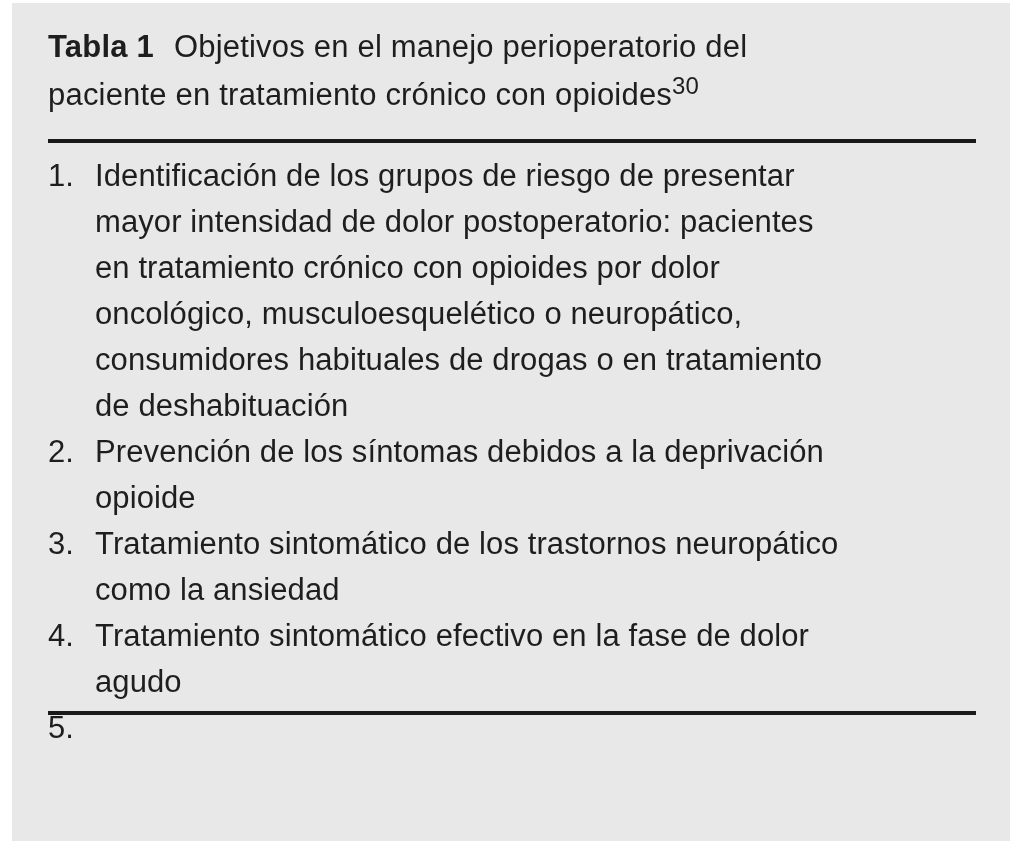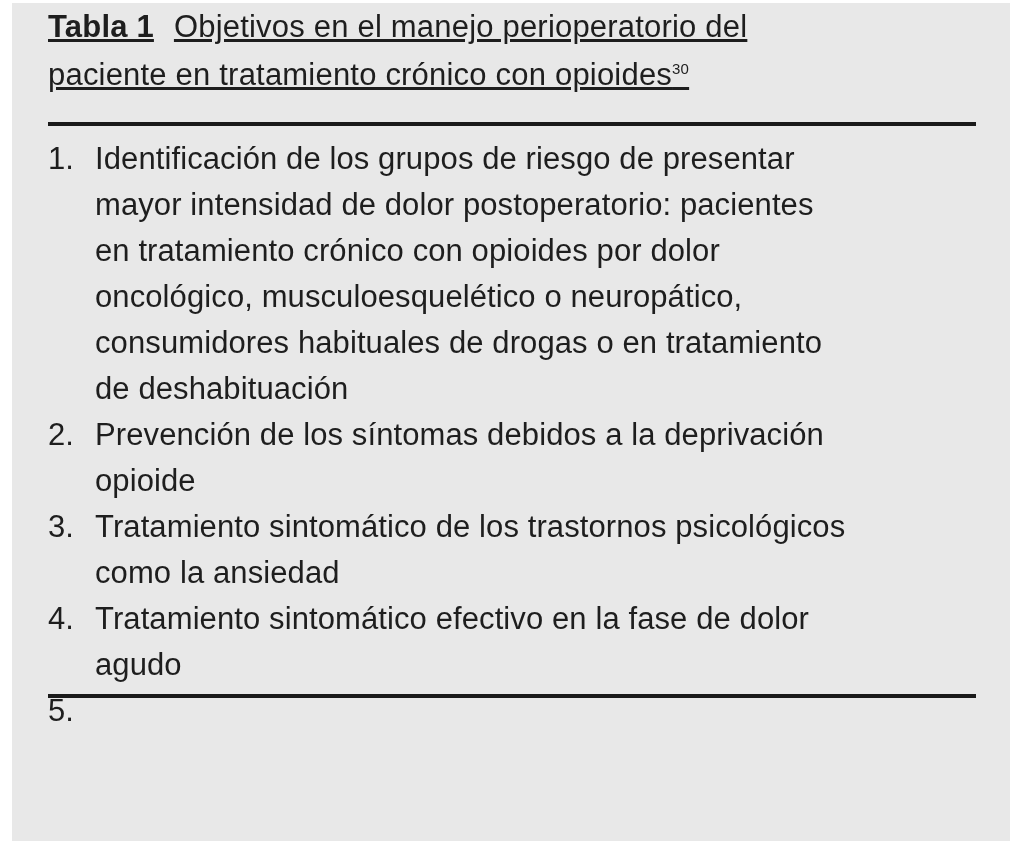--- a/index.html
+++ b/index.html
@@ -23,34 +23,34 @@
     top: 3px;
     width: 998px;
     height: 838px;
     background: #e8e8e8;
   }
   .content {
     padding: 0 38px 0 36px; 
     color: #1e1e1e;
   }
   .caption {
+    margin-top: 20px;
     font-size: 31px;
     line-height: 48px;
     letter-spacing: 0.2px;
-    text-decoration: underline;
   }
   .caption-label {
     font-weight: bold;
     margin-right: 20px;
   }
   .pre-line {
     white-space: pre-line;
   }
   sup.citation {
-    font-size: 15px;
+    font-size: 24px;
     vertical-align: baseline;
     position: relative;
     top: -11px;
   }
   .rule {
     height: 4px;
     background: #1a1a1a;
     width: 928px; 
     border: none;
     margin: 0;
@@ -99,21 +99,21 @@
 consumidores habituales de drogas o en tratamiento
 de deshabituación</span>
         </li>
         <li>
           <span class="item-number">2.</span>
           <span class="pre-line">Prevención de los síntomas debidos a la deprivación
 opioide</span>
         </li>
         <li>
           <span class="item-number">3.</span>
-          <span class="pre-line">Tratamiento sintomático de los trastornos psicológicos
+          <span class="pre-line">Tratamiento sintomático de los trastornos neuropático
 como la ansiedad</span>
         </li>
         <li>
           <span class="item-number">4.</span>
           <span class="pre-line">Tratamiento sintomático efectivo en la fase de dolor
 agudo</span>
         </li>
         <li>
           <span class="item-number">5.</span>
         </li>

